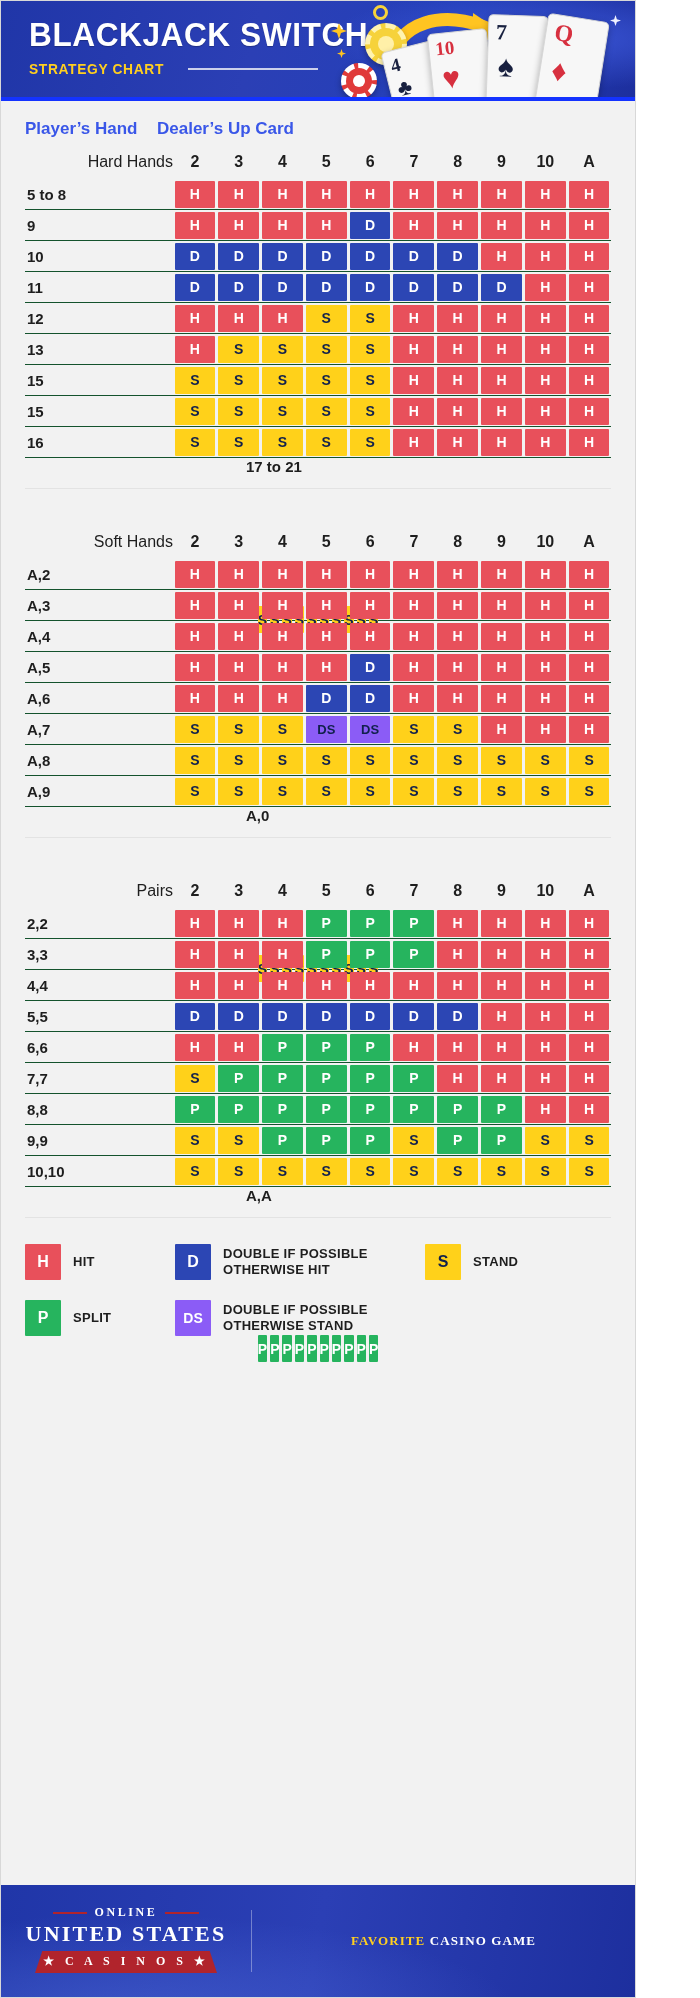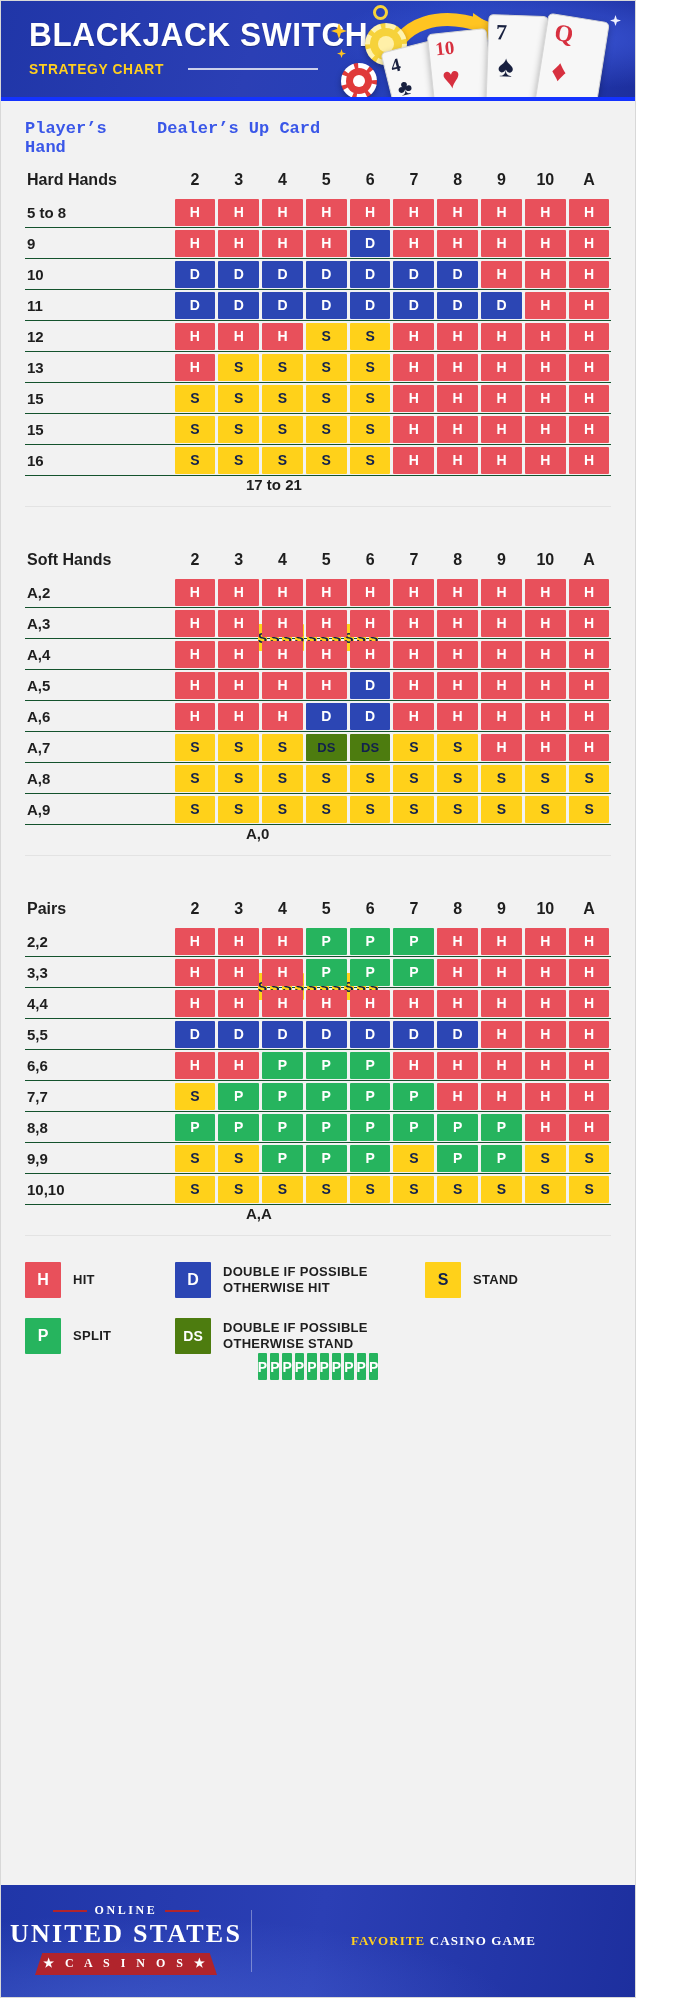--- a/index.html
+++ b/index.html
@@ -67,21 +67,20 @@
   .card .pip { position:absolute; font-weight: 700; font-family:"Liberation Serif", serif; }
   .chip {
     position:absolute; border-radius: 50%;
   }
   .arrow-curve { position:absolute; }
 
   
   .legendheads {
     display: flex;
     padding: 18px 0 6px 24px;
-    font-family: Liberation Mono, monospace;
   }
   .lh-player { color:#3a57e8; font-size:17px; font-weight:800; width: 132px; }
   .lh-dealer { color:#3a57e8; font-size:17px; font-weight:800; }
 
   
   .tbl { padding: 0 24px; }
   .trow {
     display: flex;
     align-items: center;
     height: 31px;
@@ -90,21 +89,21 @@
   .trow.headrow { border-bottom: none; height: 34px; }
   .trow.lastrow { border-bottom: 1px solid #e3e3e3; flex-direction: column; }
   .rowlabel {
     width: 148px;
     flex: 0 0 148px;
     font-size: 15px;
     font-weight: 700;
     color: #1e1e1e;
     padding-left: 2px;
   }
-  .headrow .rowlabel { font-size: 16px; font-weight: 700; }
+  .headrow .rowlabel { font-size: 16px; font-weight: 400; text-align: right; }
   .cells { display:flex; flex: 1 1 auto; }
   .cell {
     flex: 1 1 0;
     margin: 0 1.5px;
     height: 27px;
     display:flex; align-items:center; justify-content:center;
     font-size: 14px; font-weight: 800;
     color: #ffffff;
     border-radius: 1px;
   }
@@ -112,21 +111,21 @@
     background: none !important;
     color: #1e1e1e;
     font-size: 16px;
     font-weight: 800;
     height: 24px;
   }
   .c-H { background: #e8505b; color:#ffffff; }
   .c-D { background: #2c46b4; color:#ffffff; }
   .c-S { background: #ffd11a; color:#11204d; }
   .c-P { background: #26b45e; color:#ffffff; }
-  .c-DS{ background: #4d7c0f; color:#11204d; font-size: 13px; }
+  .c-DS{ background: #8b5cf6; color:#11204d; font-size: 13px; }
 
   .gap { height: 36px; }
 
   
   .legend {
     padding: 26px 24px 22px 24px;
     display: grid;
     grid-template-columns: 150px 250px auto;
     grid-row-gap: 20px;
     align-items: center;
@@ -162,21 +161,21 @@
     position: relative;
     width: 250px; flex: 0 0 250px;
     text-align:center; color:#ffffff;
   }
   .brand-top {
     display:flex; align-items:center; justify-content:center; gap:8px;
     font-size: 12px; font-weight: 600; letter-spacing: 2.6px;
   }
   .brand-top .dash { height:2px; width:34px; background:#b1242c; }
   .brand-mid {
-    font-size: 26px; font-weight: 700; letter-spacing: 2.2px; margin-top: 1px;
+    font-size: 22px; font-weight: 700; letter-spacing: 2.2px; margin-top: 1px;
   }
   .brand-bot {
     margin: 4px auto 4px auto;
     background:#b1242c;
     width: 182px;
     padding: 3px 0 4px 0;
     font-size: 12px; font-weight: 600; letter-spacing: 4px;
     clip-path: polygon(4% 0, 96% 0, 100% 100%, 0% 100%);
   }
   .fdivider { position:relative; width:1px; height:62px; background: rgba(255,255,255,.35); }

